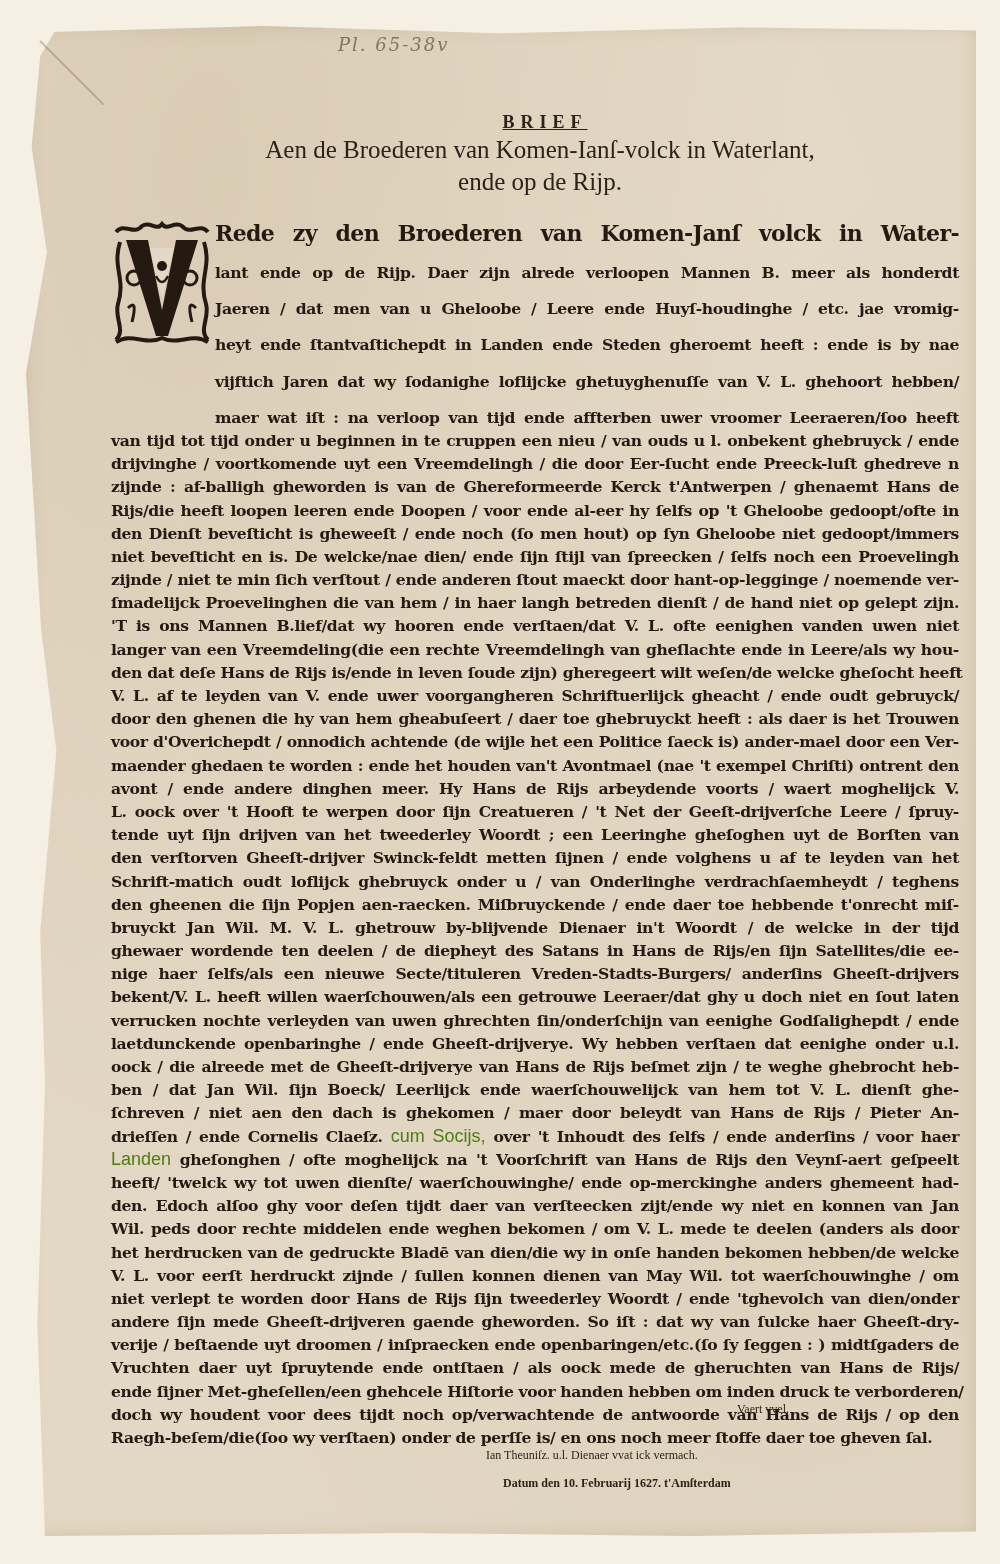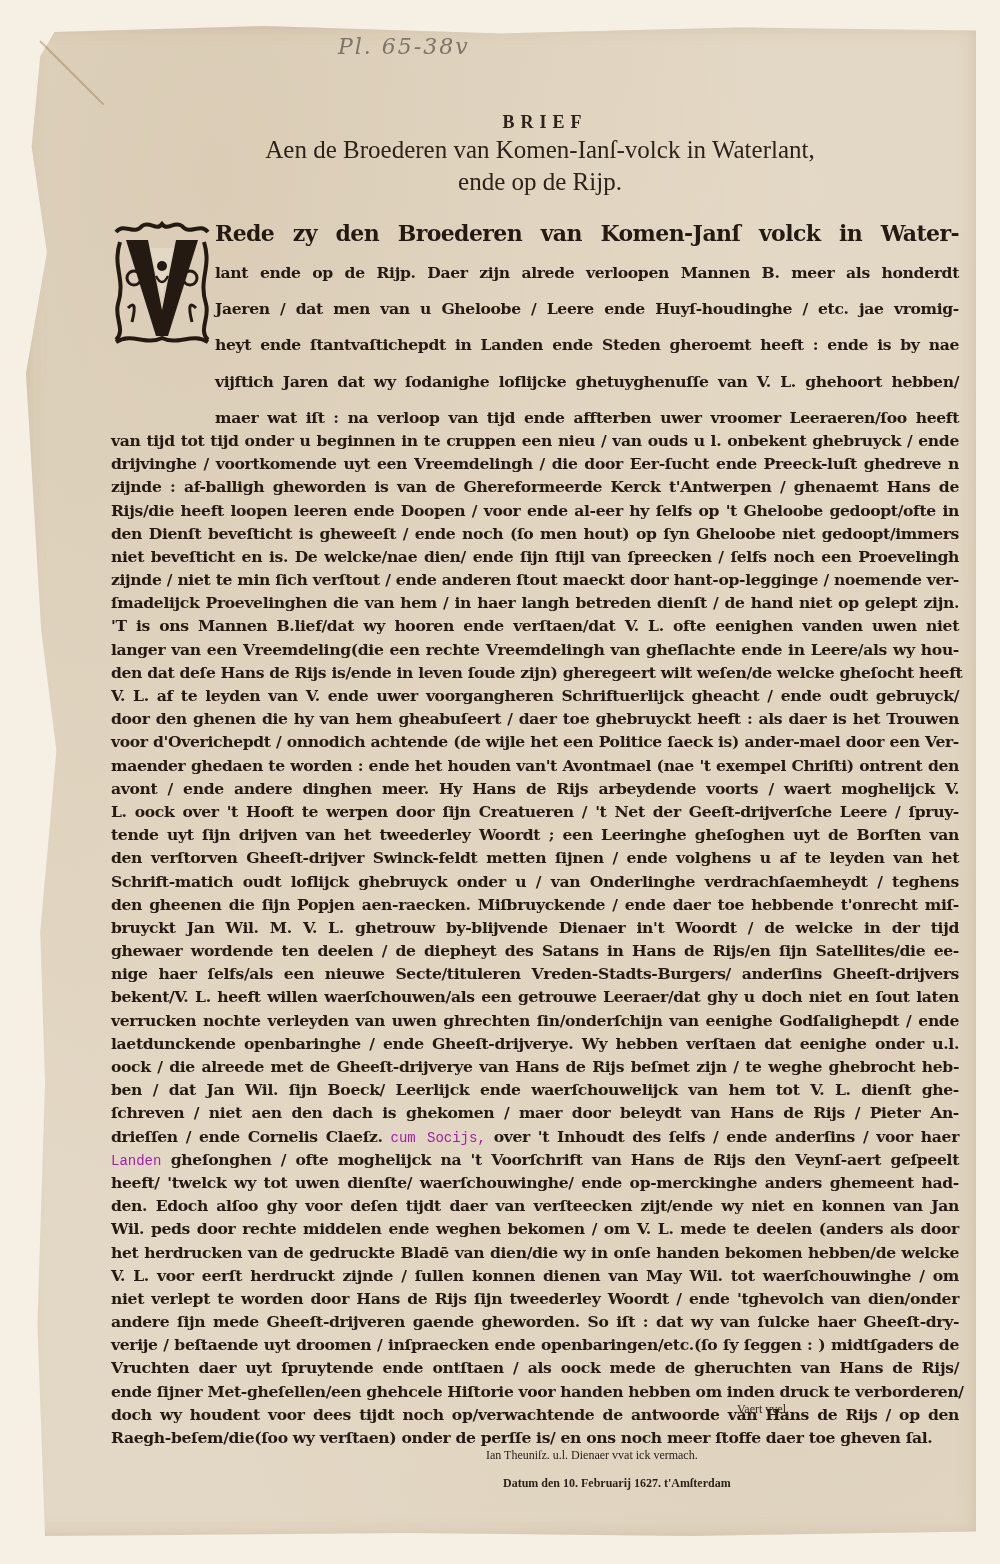--- a/index.html
+++ b/index.html
@@ -39,38 +39,39 @@
       background: rgba(120,95,60,0.35);
       transform: rotate(45deg);
       transform-origin: left center;
     }
     .shelfmark {
       position: absolute;
       left: 338px;
       top: 34px;
       font-family: "DejaVu Serif", serif;
       font-style: italic;
-      font-size: 22px;
+      font-size: 18px;
       color: #7d7566;
       letter-spacing: 2px;
     }
     .title-block {
       position: absolute;
       left: 150px;
       top: 112px;
       width: 780px;
       text-align: center;
       font-family: "Liberation Serif", serif;
       color: #2c2219;
     }
     .title-brief {
       font-size: 18px;
       letter-spacing: 6px;
       font-weight: bold;
       margin-left: 10px;
+      text-decoration: underline;
     }
     .title-line {
       font-size: 25px;
       line-height: 30px;
       margin-top: 2px;
       font-family: Liberation Serif, serif;
     }
     .dropcap {
       position: absolute;
       left: 112px;
@@ -99,25 +100,25 @@
     .line.first {
       height: 30px;
       line-height: 30px;
       font-size: 22px;
       letter-spacing: -0.6px;
       padding-left: 104px;
     }
     .line.indent { padding-left: 104px; margin-top: 13px; }
     .line.last { text-align-last: left; }
     .roman {
-      font-family: Liberation Mono, monospace;
+      font-family: Liberation Sans, sans-serif;
       font-weight: normal;
-      font-size: 14px;
+      font-size: 18px;
       letter-spacing: 0;
-      color: #a21caf;
+      color: #4d7c0f;
     }
     .closing {
       position: absolute;
       font-family: "Liberation Serif", serif;
       color: #2c2219;
       font-size: 12px;
       text-align: right;
     }
     .closing.farewell { left: 737px; top: 1402px; }
     .closing.sig { left: 486px; top: 1448px; }

